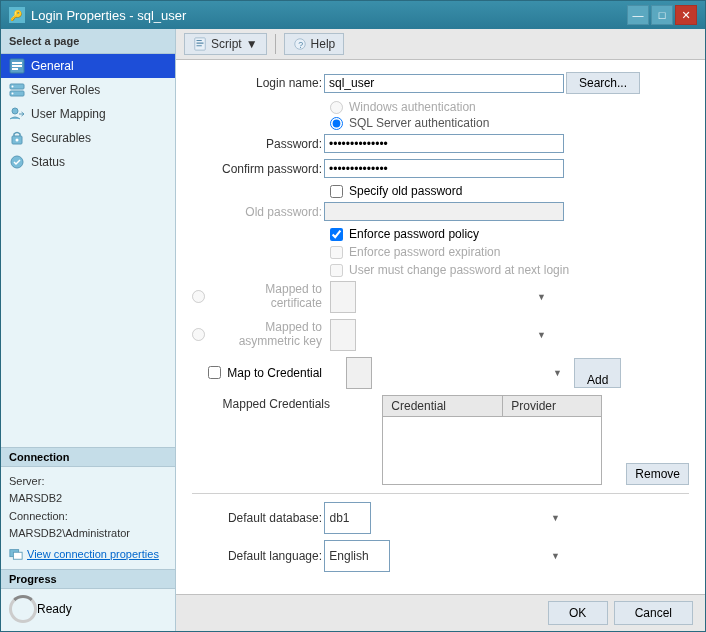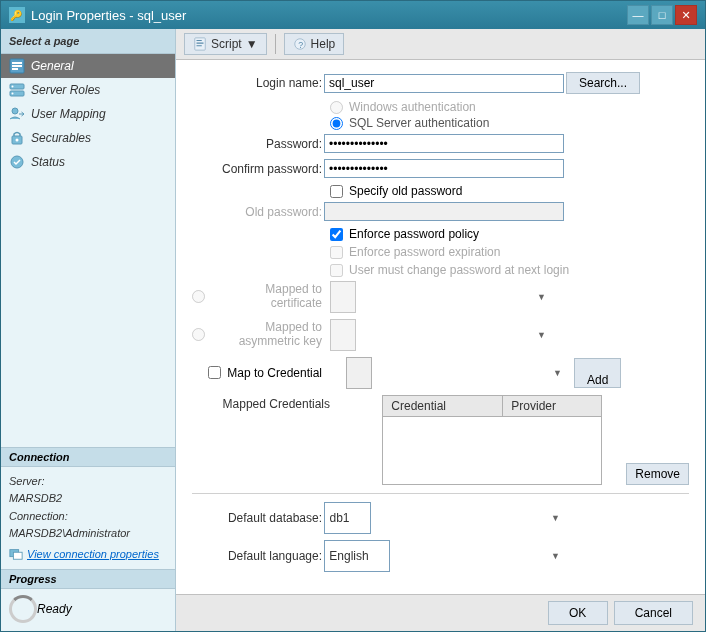--- a/index.html
+++ b/index.html
@@ -72,21 +72,20 @@
       overflow: hidden;
     }
 
     .sidebar {
       width: 175px;
       background: #e8f4f8;
       border-right: 1px solid #b0c8d4;
       display: flex;
       flex-direction: column;
       flex-shrink: 0;
-      font-style: italic;
     }
 
     .sidebar-header {
       background: #c5dde8;
       padding: 6px 8px;
       font-weight: bold;
       font-size: 11px;
       color: #333;
       border-bottom: 1px solid #b0c8d4;
     }
@@ -95,21 +94,21 @@
       display: flex;
       align-items: center;
       padding: 4px 8px;
       cursor: pointer;
       gap: 6px;
       font-size: 12px;
       color: #333;
     }
 
     .sidebar-item.active {
-      background: #737373;
+      background: #1d4ed8;
       color: white;
     }
 
     .sidebar-icon {
       width: 16px;
       height: 16px;
       flex-shrink: 0;
     }
 
     .connection-section {

